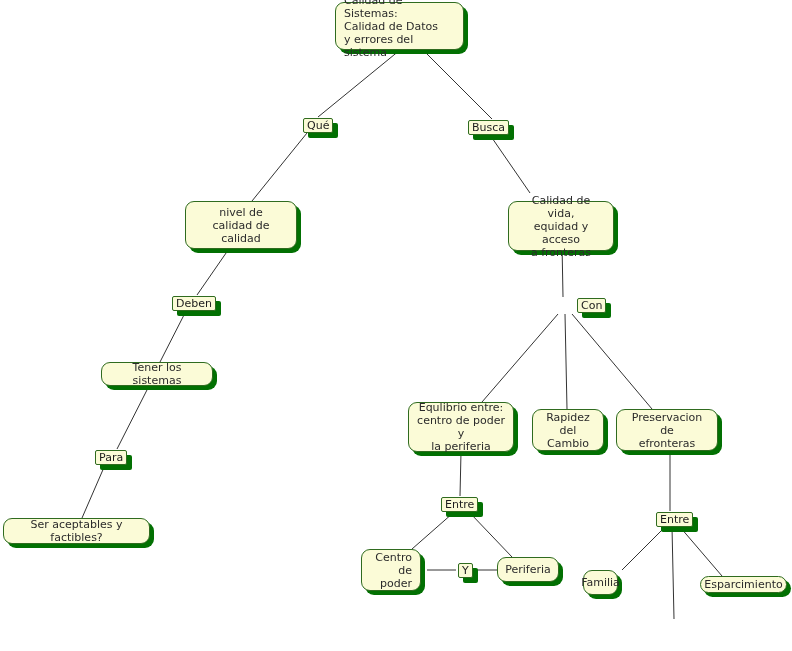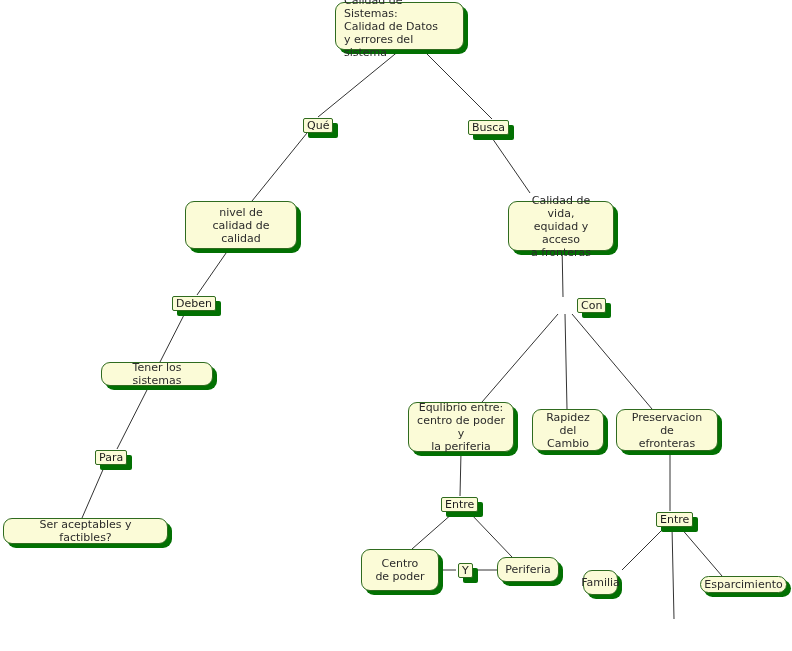--- a/index.html
+++ b/index.html
@@ -94,29 +94,29 @@
   <div id="node-layer">
       <div class="node align-left" style="left: 335px; top: 2px; width: 129px; height: 48px;">Calidad de Sistemas:
 Calidad de Datos
  y errores del sistema</div>
       <div class="node" style="left: 185px; top: 201px; width: 112px; height: 48px;">nivel de
 calidad de calidad</div>
       <div class="node" style="left: 508px; top: 193px; width: 106px; height: 50px; margin-top: 8px;">Calidad de vida,
 equidad y acceso
 a fronteras</div>
       <div class="node" style="left: 101px; top: 362px; width: 112px; height: 24px;">Tener los sistemas</div>
-      <div class="node" style="left: 3px; top: 518px; width: 165px; height: 26px;">Ser aceptables y factibles?</div>
+      <div class="node" style="left: 3px; top: 518px; width: 147px; height: 26px;">Ser aceptables y factibles?</div>
       <div class="node" style="left: 408px; top: 402px; width: 106px; height: 50px;">Equlibrio entre:
 centro de poder y
 la periferia</div>
       <div class="node" style="left: 532px; top: 409px; width: 72px; height: 42px;">Rapidez
 del Cambio</div>
       <div class="node" style="left: 616px; top: 409px; width: 102px; height: 42px;">Preservacion de
 efronteras</div>
-      <div class="node" style="left: 361px; top: 549px; width: 78px; height: 42px;">Centro
+      <div class="node" style="left: 361px; top: 549px; width: 60px; height: 42px; text-align: right;">Centro
 de poder</div>
       <div class="node" style="left: 497px; top: 557px; width: 62px; height: 25px;">Periferia</div>
       <div class="node" style="left: 583px; top: 570px; width: 35px; height: 25px;">Familia</div>
       <div class="node" style="left: 645px; top: 651px; width: 60px; height: 15px; padding-left: 32px;">Trabajo</div>
       <div class="node" style="left: 700px; top: 576px; width: 87px; height: 17px;">Esparcimiento</div>
     </div>
   <div id="label-layer">
       <div class="linklabel" style="left: 303px; top: 118px;">Qué</div>
       <div class="linklabel" style="left: 468px; top: 120px;">Busca</div>
       <div class="linklabel" style="left: 172px; top: 296px;">Deben</div>

